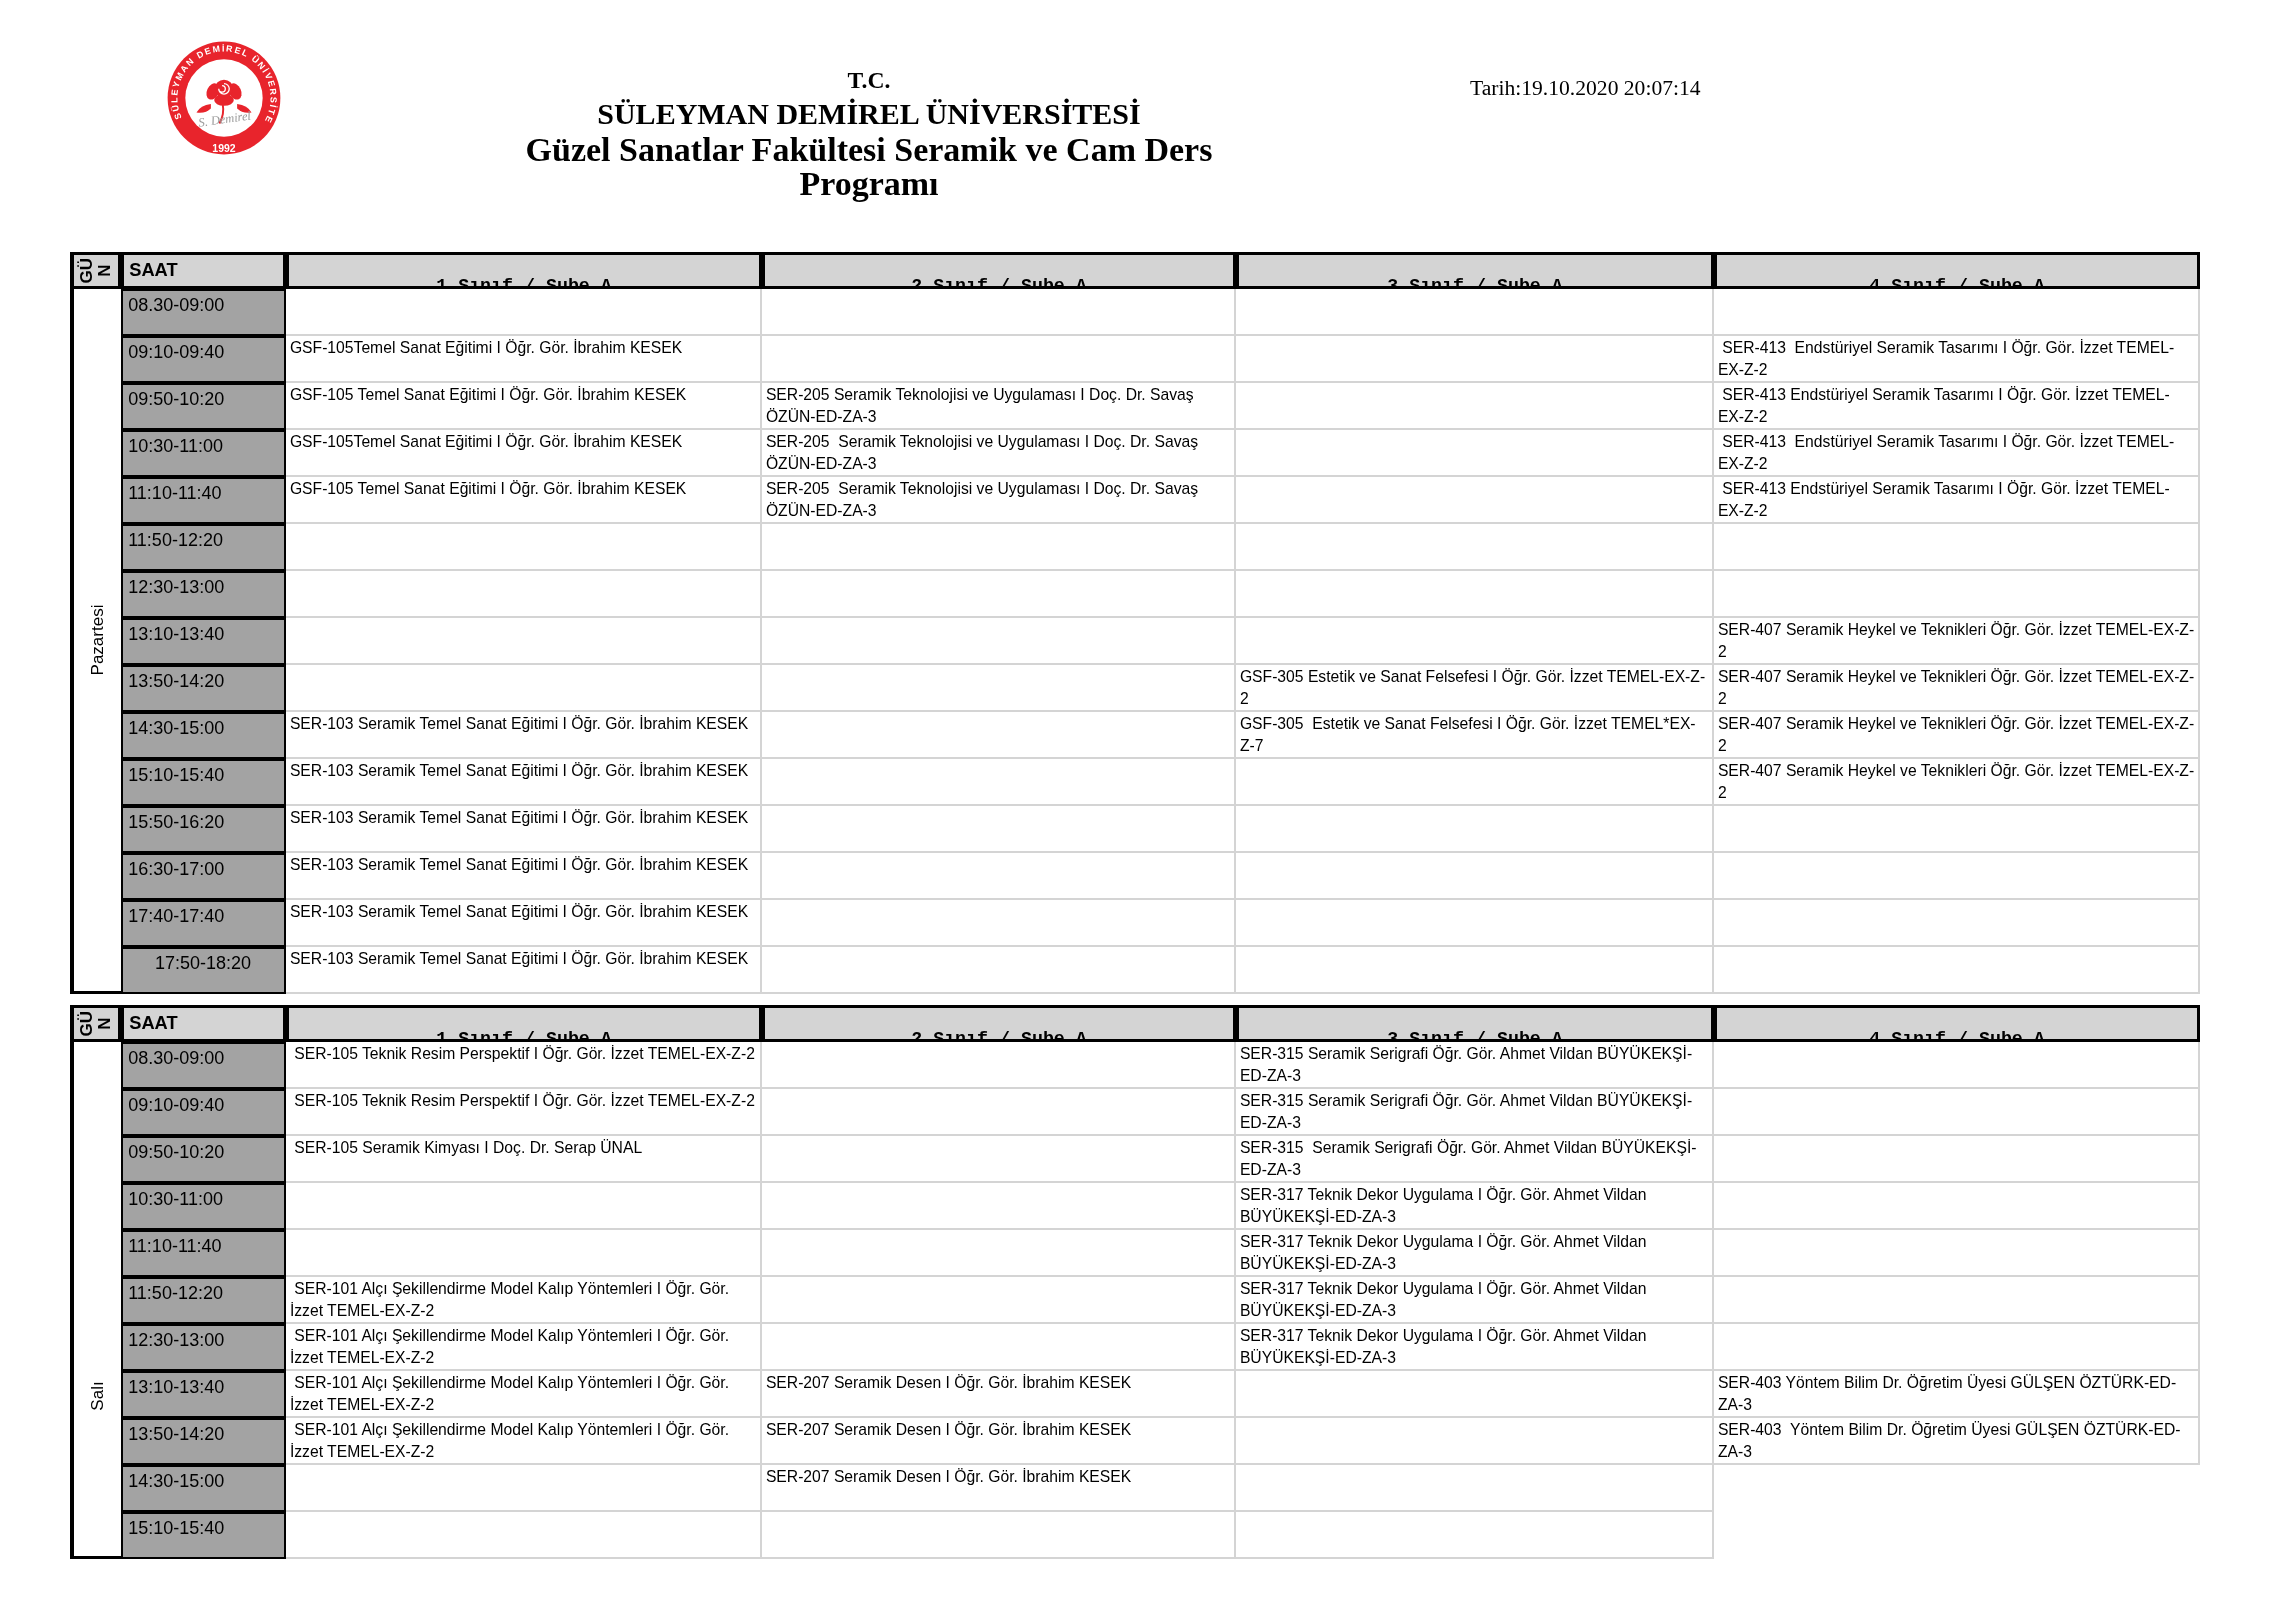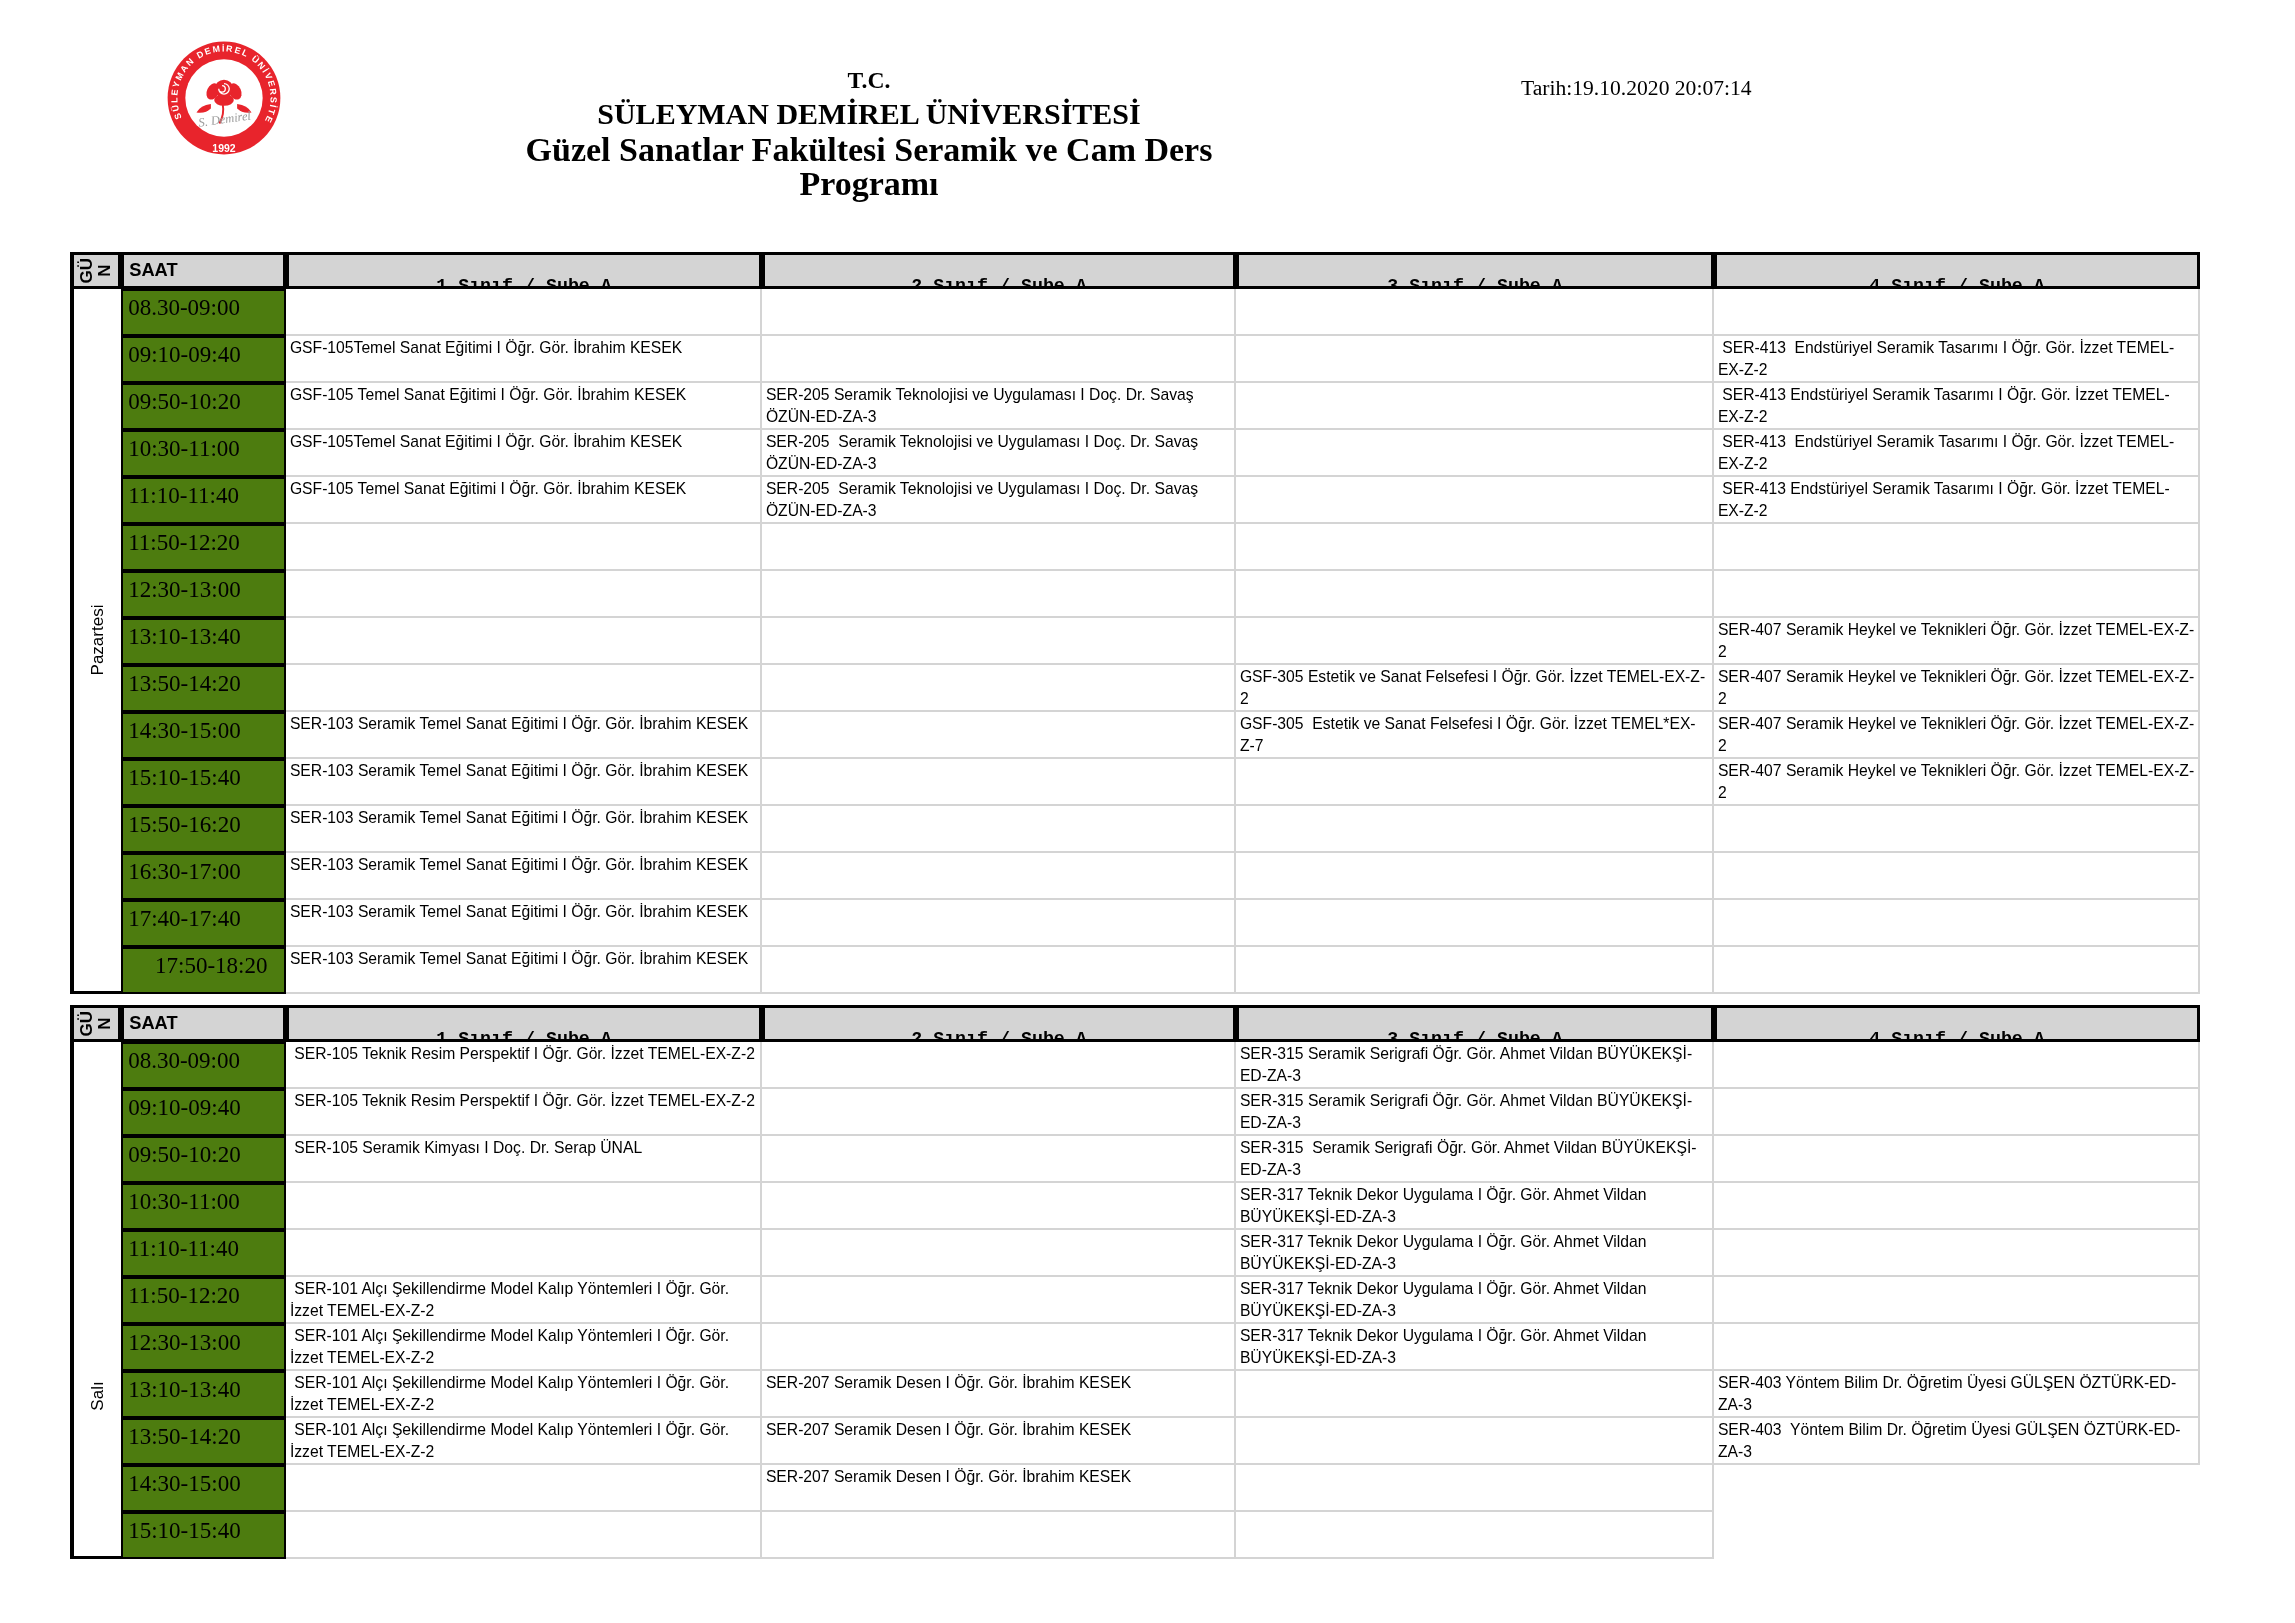--- a/index.html
+++ b/index.html
@@ -10,21 +10,21 @@
   
   .logo { position:absolute; left:165px; top:39px; }
   .titles {
     position:absolute; left:460px; top:65px; width:818px;
     text-align:center; font-family:"Liberation Serif", serif; font-weight:bold;
   }
   .t1 { font-size:23.6px; line-height:30px; }
   .t2 { font-size:30px; line-height:38px; }
   .t3 { font-size:34px; line-height:34px;text-align:center; }
   .datebox {
-    position:absolute; left:1521px; top:76px;
+    position:absolute; left:1470px; top:76px;
     font-family:"Liberation Serif", serif; font-size:21.6px;
   }
   
   .sched {
     position:absolute; left:70px;
     display:grid;
     grid-template-columns:51px 165px 476px 474px 478px 486px;
   }
   .sched > div { box-sizing:border-box; }
   .hd {
@@ -42,22 +42,22 @@
     grid-column:1; background:#fff; position:relative;
     border-left:4.6px solid #000; border-bottom:3.3px solid #000;
   }
   .day {
     position:absolute; left:50%; top:50%;
     transform:translate(-50%,-50%) rotate(-90deg);
     font-size:17px; white-space:nowrap;
   }
   .day-low { top:calc(50% + 97px); }
   .tcell {
-    background:#4d7c0f; border:2.6px solid #000;
-    font-size:23px; padding:3.9px 0 0 5.2px;font-family:Liberation Serif, serif;
+    background:#a3a3a3; border:2.6px solid #000;
+    font-size:18px; padding:3.9px 0 0 5.2px;
   }
   .cell {
     background:#fff;
     border-right:2.6px solid #d4d4d4; border-bottom:2.6px solid #d4d4d4;
     font-size:15.7px; line-height:22px; padding:1.3px 2.6px 0 3.9px;
     white-space:pre-wrap; overflow:hidden;
   }
   .cell.bare { border:none; }
 </style>
 </head>

